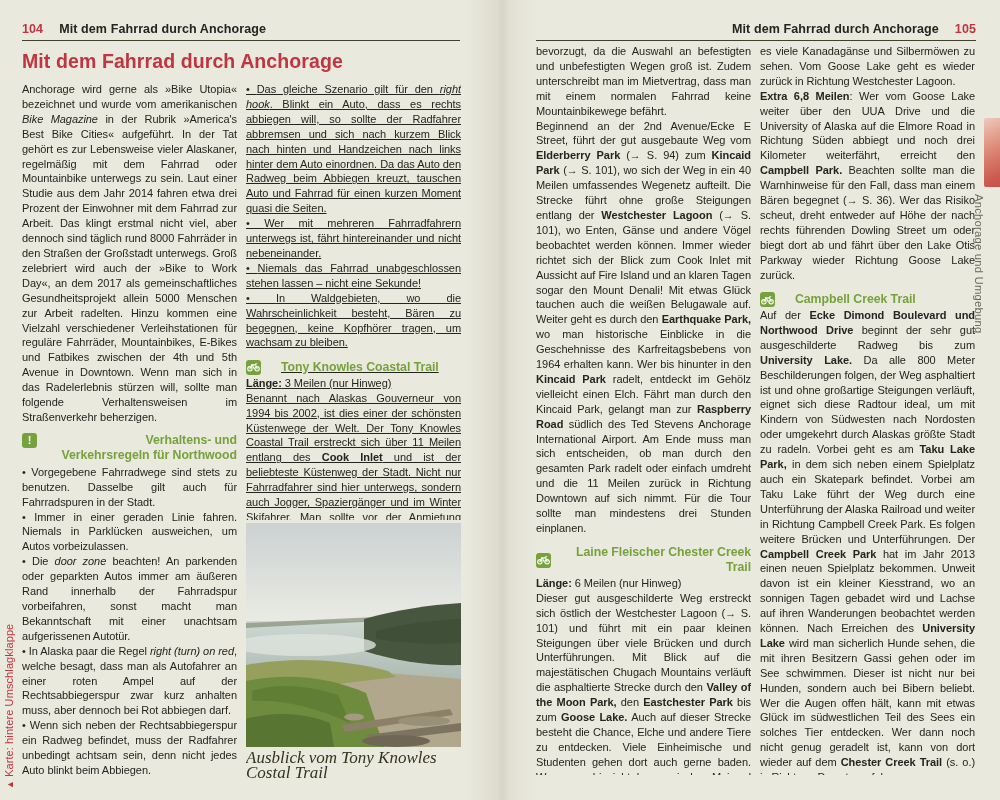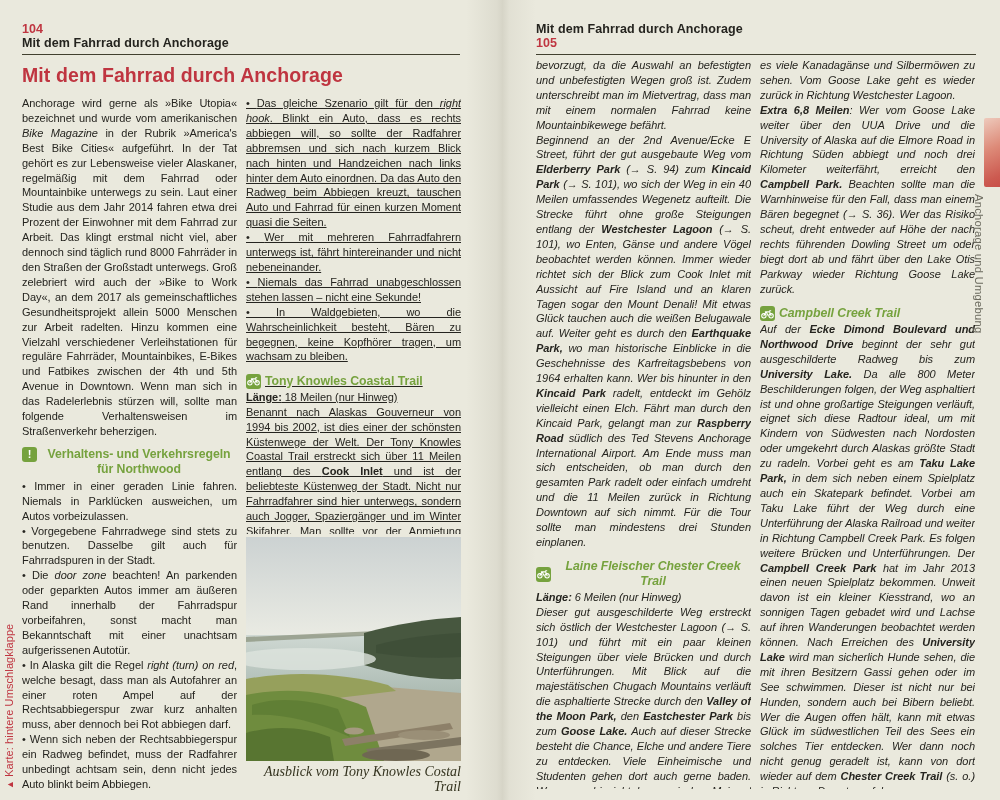--- a/index.html
+++ b/index.html
@@ -16,68 +16,68 @@
   .gutter-shadow{
     position:absolute; left:466px; top:0; width:70px; height:800px;
     background:linear-gradient(to right, rgba(110,105,85,0) 0%, rgba(110,105,85,0.10) 44%,
       rgba(110,105,85,0.16) 52%, rgba(110,105,85,0.07) 62%, rgba(110,105,85,0) 100%);
     pointer-events:none;
   }
   .page{position:absolute; top:22px;}
   .page.left{left:22px; width:438px;}
   .page.right{left:536px; width:440px;}
   .running-header{
-    display:flex; align-items:flex-start; gap:0;
+    display:flex; align-items:center; gap:16px;
     font-size:12.5px; font-weight:bold; letter-spacing:0.1px;
-    border-bottom:1.2px solid #41402f; padding-bottom:4px;flex-direction:column;
+    border-bottom:1.2px solid #41402f; padding-bottom:4px;
   }
   .running-header.rh-right{justify-content:flex-end;}
   .pagenum{color:var(--red); font-weight:bold;}
   h1.page-title{
     color:var(--red); font-size:19.5px; font-weight:bold;
     margin:9px 0 9px 0; letter-spacing:0.1px;
   }
   .cols{display:flex; gap:9px;}
   .page.right .cols{margin-top:3px;}
   .col{
     width:215px; flex:none;
     font-size:11px; line-height:14.9px; letter-spacing:-0.05px;
     text-align:justify; hyphens:auto; -webkit-hyphens:auto;
     overflow:hidden;
   }
   .page.left .col{height:700px;}
-  .page.right .col{height:731px;font-style:italic;}
+  .page.right .col{height:731px;}
   .col p{margin:0;}
   .b{font-weight:bold;}
   .i{font-style:italic;}
   .heading{
-    display:flex; gap:4px; align-items:flex-start;
+    display:flex; gap:20px; align-items:flex-start;
     color:var(--green); font-weight:bold; font-size:12.3px; line-height:15px;
-    text-align:center;
+    text-align:right;
   }
   .heading.info-heading{margin:8px 0 2px 0;}
   .heading.trail-heading{margin:9px 0 1px 0; align-items:center;}
   .icon-box{
     width:15px; height:15px; flex:none; border-radius:3px;
     background:var(--green); color:#fff;
     display:flex; align-items:center; justify-content:center;
     font-size:11px; font-weight:bold; margin-top:0.5px;
   }
   .icon-box svg{display:block;}
   .col2-wrap{position:relative;text-decoration:underline;}
   .colflow{height:438px; overflow:hidden;}
   figure.photo{
     position:absolute; top:441px; left:0; width:215px; height:224px;
     overflow:hidden; background:#cfd5cf;
   }
   figure.photo svg{display:block; width:215px; height:224px;}
   .photo-caption{
     position:absolute; top:669px; left:0; width:215px;
     font-family:"Liberation Serif", serif; font-style:italic;
-    font-size:14px; color:#34331f; text-align:right; letter-spacing:0;
+    font-size:17px; color:#34331f; text-align:left; letter-spacing:0;
   }
   .edge-left{
     position:absolute; left:3px; top:789px;
     transform:rotate(-90deg); transform-origin:0 0;
     white-space:nowrap; color:var(--red); font-size:11px; letter-spacing:0.1px;
   }
   .edge-left .tri{font-size:9px; margin-right:3px;}
   .edge-tab{
     position:absolute; right:0; top:118px; width:16px; height:69px;
     background:linear-gradient(155deg, #eecabc 0%, #dd8a78 45%, #cc5a50 85%, #c84f48 100%);
@@ -100,43 +100,43 @@
     <span class="htitle">Mit dem Fahrrad durch Anchorage</span>
   </header>
   <h1 class="page-title">Mit dem Fahrrad durch Anchorage</h1>
   <div class="cols">
     <div class="col">
         <p class="para"><span>Anchorage wird gerne als »Bike Utopia« bezeichnet und wurde vom amerikanischen </span><span class="i">Bike Magazine</span><span> in der Rubrik »America's Best Bike Cities« aufgeführt. In der Tat gehört es zur Lebensweise vieler Alaskaner, regelmäßig mit dem Fahrrad oder Mountainbike unterwegs zu sein. Laut einer Studie aus dem Jahr 2014 fahren etwa drei Prozent der Einwohner mit dem Fahrrad zur Arbeit. Das klingt erstmal nicht viel, aber dennoch sind täglich rund 8000 Fahrräder in den Straßen der Großstadt unterwegs. Groß zelebriert wird auch der »Bike to Work Day«, an dem 2017 als gemeinschaftliches Gesundheitsprojekt allein 5000 Menschen zur Arbeit radelten. Hinzu kommen eine Vielzahl verschiedener Verleihstationen für reguläre Fahrräder, Mountainbikes, E-Bikes und Fatbikes zwischen der 4th und 5th Avenue in Downtown. Wenn man sich in das Radelerlebnis stürzen will, sollte man folgende Verhaltensweisen im Straßenverkehr beherzigen.</span></p>
         <div class="heading info-heading">
           <span class="icon-box">!</span>
           <span class="htext">Verhaltens- und Verkehrsregeln für Northwood</span>
         </div>
+        <p class="bullet"><span>•&nbsp;</span><span>Vorgegebene Fahrradwege sind stets zu benutzen. Dasselbe gilt auch für Fahrradspuren in der Stadt.</span></p>
         <p class="bullet"><span>•&nbsp;</span><span>Immer in einer geraden Linie fahren. Niemals in Parklücken ausweichen, um Autos vorbeizulassen.</span></p>
-        <p class="bullet"><span>•&nbsp;</span><span>Vorgegebene Fahrradwege sind stets zu benutzen. Dasselbe gilt auch für Fahrradspuren in der Stadt.</span></p>
         <p class="bullet"><span>•&nbsp;</span><span>Die </span><span class="i">door zone</span><span> beachten! An parkenden oder geparkten Autos immer am äußeren Rand innerhalb der Fahrradspur vorbeifahren, sonst macht man Bekanntschaft mit einer unachtsam aufgerissenen Autotür.</span></p>
-        <p class="bullet"><span>•&nbsp;</span><span>In Alaska gilt die Regel </span><span class="i">right (turn) on red</span><span>, welche besagt, dass man als Autofahrer an einer roten Ampel auf der Rechtsabbiegerspur zwar kurz anhalten muss, aber dennoch bei Rot abbiegen darf.</span></p>
+        <p class="bullet"><span>•&nbsp;</span><span>In Alaska paar die Regel </span><span class="i">right (turn) on red</span><span>, welche besagt, dass man als Autofahrer an einer roten Ampel auf der Rechtsabbiegerspur zwar kurz anhalten muss, aber dennoch bei Rot abbiegen darf.</span></p>
         <p class="bullet"><span>•&nbsp;</span><span>Wenn sich neben der Rechtsabbiegerspur ein Radweg befindet, muss der Radfahrer unbedingt achtsam sein, denn nicht jedes Auto blinkt beim Abbiegen.</span></p>
       </div>
     <div class="col col2-wrap">
       <div class="colflow">
           <p class="bullet"><span>•&nbsp;</span><span>Das gleiche Szenario gilt für den </span><span class="i">right hook</span><span>. Blinkt ein Auto, dass es rechts abbiegen will, so sollte der Radfahrer abbremsen und sich nach kurzem Blick nach hinten und Handzeichen nach links hinter dem Auto einordnen. Da das Auto den Radweg beim Abbiegen kreuzt, tauschen Auto und Fahrrad für einen kurzen Moment quasi die Seiten.</span></p>
           <p class="bullet"><span>•&nbsp;</span><span>Wer mit mehreren Fahrradfahrern unterwegs ist, fährt hintereinander und nicht nebeneinander.</span></p>
           <p class="bullet"><span>•&nbsp;</span><span>Niemals das Fahrrad unabgeschlossen stehen lassen – nicht eine Sekunde!</span></p>
           <p class="bullet"><span>•&nbsp;</span><span>In Waldgebieten, wo die Wahrscheinlichkeit besteht, Bären zu begegnen, keine Kopfhörer tragen, um wachsam zu bleiben.</span></p>
           <div class="heading trail-heading">
             <span class="icon-box">
               <svg width="13" height="10" viewBox="0 0 18 13" fill="none" stroke="#ffffff" stroke-width="1.5" stroke-linecap="round" stroke-linejoin="round">
                 <circle cx="4" cy="9" r="3"></circle>
                 <circle cx="14" cy="9" r="3"></circle>
                 <path d="M4 9 L7 3.5 L12 3.5 L14 9 M7 3.5 L10 9 M6 3.5 L8.5 3.5 M12 2 L13.5 2"></path>
               </svg>
             </span>
             <span class="htext">Tony Knowles Coastal Trail</span>
           </div>
-          <p class="laenge"><span class="b">Länge:</span><span> 18 Meilen (nur Hinweg)</span></p>
+          <p class="laenge"><span class="b">Länge:</span><span> 3 Meilen (nur Hinweg)</span></p>
           <p class="para"><span>Benannt nach Alaskas Gouverneur von 1994 bis 2002, ist dies einer der schönsten Küstenwege der Welt. Der Tony Knowles Coastal Trail erstreckt sich über 11 Meilen entlang des </span><span class="b">Cook Inlet</span><span> und ist der beliebteste Küstenweg der Stadt. Nicht nur Fahrradfahrer sind hier unterwegs, sondern auch Jogger, Spaziergänger und im Winter Skifahrer. Man sollte vor der Anmietung eines Fahrrads generell überlegen, ob man ein Mountainbike oder reguläres Fahrrad</span></p>
         </div>
       <figure class="photo">
         <svg viewBox="0 0 215 224" preserveAspectRatio="none">
           <defs>
             <linearGradient id="sky" x1="0" y1="0" x2="0" y2="1">
               <stop offset="0" stop-color="#ccd2d2"></stop>
                 <stop offset="1" stop-color="#ebece4"></stop>
             </linearGradient>
             <linearGradient id="water" x1="0" y1="0" x2="0" y2="1">

